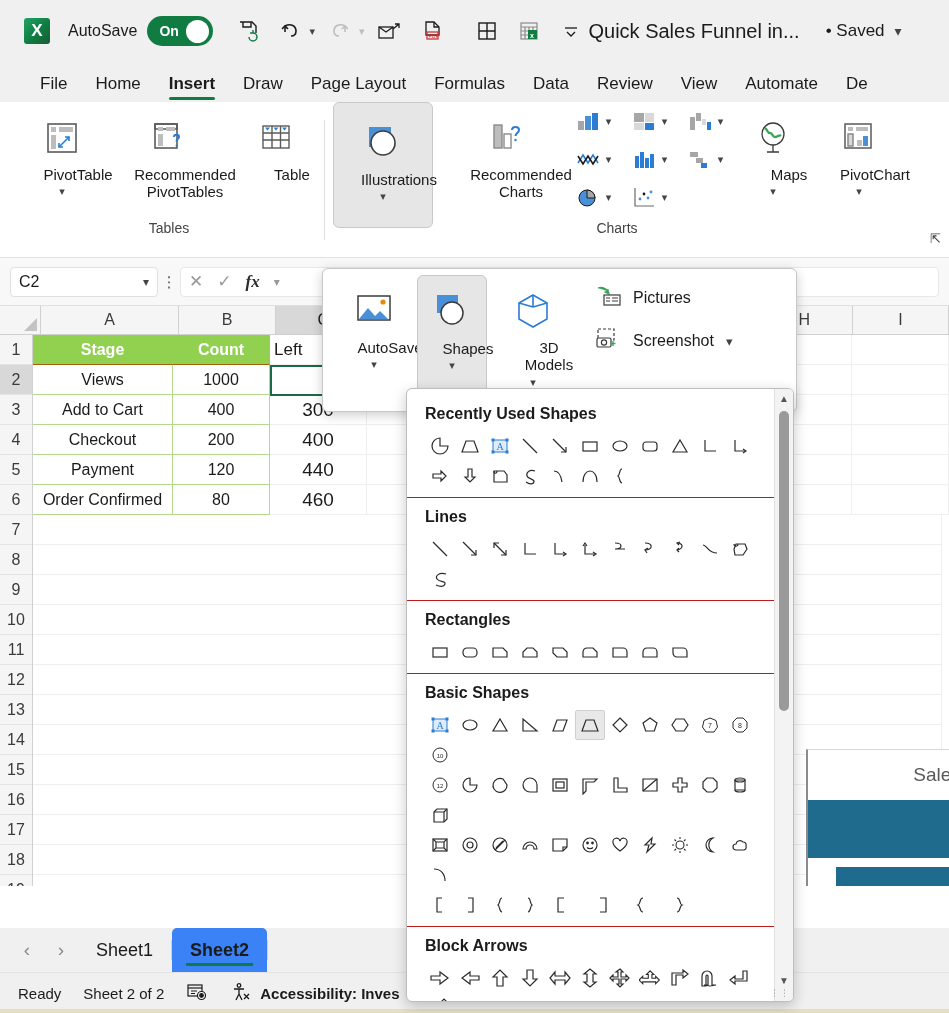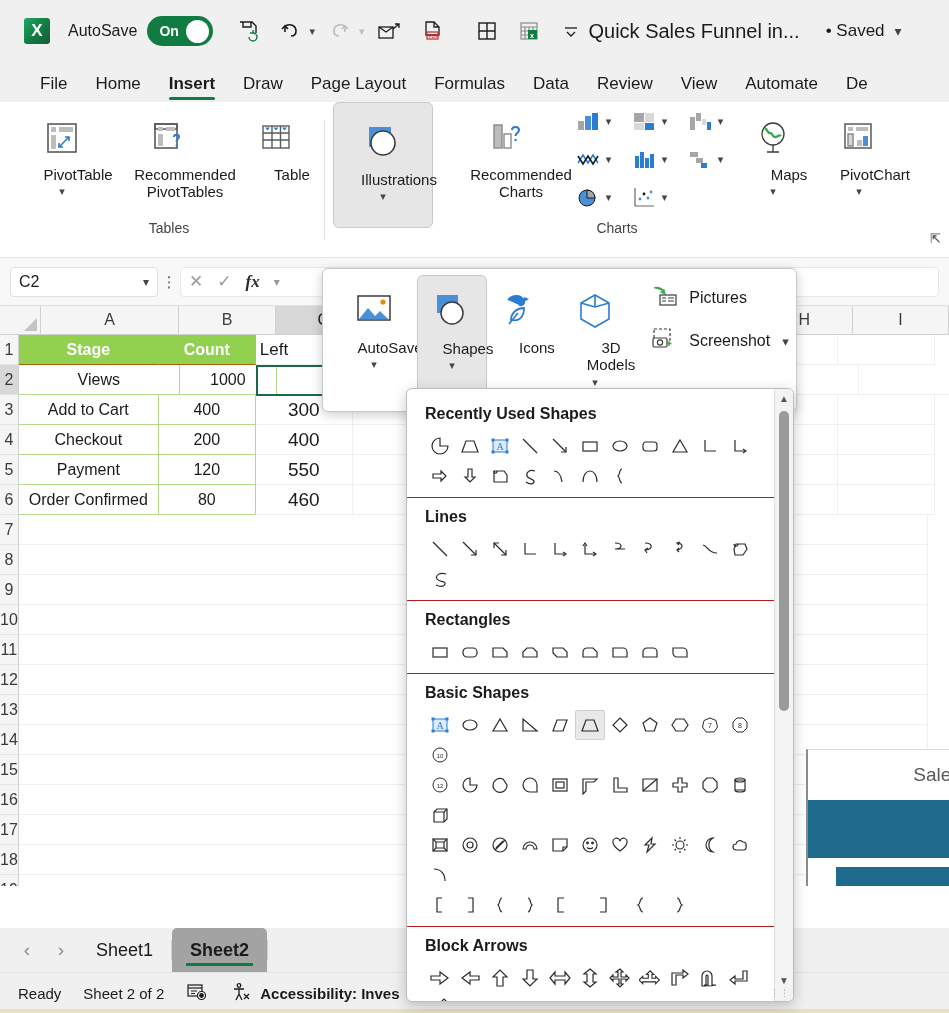--- a/index.html
+++ b/index.html
@@ -172,21 +172,21 @@
 
   
   .sheetbar{
     position:absolute;left:0;bottom:41px;width:949px;height:44px;background:#f0f0f0;
     display:flex;align-items:center;padding-left:10px;box-sizing:border-box;
   }
   .navbtn{width:34px;height:34px;display:flex;align-items:center;justify-content:center;font-size:19px;color:#8a8a8a;}
   .stab{
     height:44px;display:flex;align-items:center;padding:0 18px;font-size:18px;color:#1b1b1b;position:relative;
   }
-  .stab.active{background:#a3a3a3;font-weight:bold;border-radius:5px 5px 0 0;}
+  .stab.active{background:#3b82f6;font-weight:bold;border-radius:5px 5px 0 0;}
   .stab.active:after{content:"";position:absolute;left:14px;right:14px;bottom:6px;height:3px;background:#107c41;}
   .tabsep{width:1px;height:20px;background:#d0d0d0;}
   .statusbar{
     position:absolute;left:0;bottom:0;width:949px;height:41px;background:#f0f0f0;
     display:flex;align-items:center;font-size:15px;color:#1b1b1b;padding-left:18px;box-sizing:border-box;gap:22px;
     border-top:1px solid #e3e3e3;
   }
   .statusbar .bold{font-weight:bold;}
   .bottom-accent{position:absolute;left:0;bottom:0;width:949px;height:4px;background:#e6dfc0;}
 </style>
@@ -526,21 +526,21 @@
         <div class="gc leftcell" style="width:97px">Left</div>
         <div class="gc" style="width:97px"></div>
         <div class="gc" style="width:97px"></div>
         <div class="gc" style="width:97px"></div>
         <div class="gc" style="width:97px"></div>
         <div class="gc" style="width:97px"></div>
         <div class="gc" style="width:97px"></div>
       </div>
 
       <div class="grow">
-        <div class="gc tbl" style="width:161px">Views</div>
+        <div class="gc tbl" style="width:140px">Views</div>
         <div class="gc tbl" style="width:97px">1000</div>
         <div class="gc" style="width:97px"></div>
         <div class="gc" style="width:97px"></div>
         <div class="gc" style="width:97px"></div>
         <div class="gc" style="width:97px"></div>
         <div class="gc" style="width:97px"></div>
         <div class="gc" style="width:97px"></div>
         <div class="gc" style="width:97px"></div>
       </div>
 
@@ -564,21 +564,21 @@
         <div class="gc" style="width:97px"></div>
         <div class="gc" style="width:97px"></div>
         <div class="gc" style="width:97px"></div>
         <div class="gc" style="width:97px"></div>
         <div class="gc" style="width:97px"></div>
       </div>
 
       <div class="grow">
         <div class="gc tbl" style="width:140px">Payment</div>
         <div class="gc tbl" style="width:97px">120</div>
-        <div class="gc bigval" style="width:97px">550</div>
+        <div class="gc bigval" style="width:97px">440</div>
         <div class="gc" style="width:97px"></div>
         <div class="gc" style="width:97px"></div>
         <div class="gc" style="width:97px"></div>
         <div class="gc" style="width:97px"></div>
         <div class="gc" style="width:97px"></div>
         <div class="gc" style="width:97px"></div>
       </div>
 
       <div class="grow">
         <div class="gc tbl" style="width:140px">Order Confirmed</div>
@@ -665,31 +665,20 @@
     <span class="ico">
       <svg width="46" height="44" viewBox="0 0 46 44" fill="none">
         <rect x="8" y="5" width="21" height="18" fill="#4a90d9"></rect>
         <circle cx="23" cy="23" r="11" fill="#ffffff" stroke="#3b3b3b" stroke-width="1.5"></circle>
       </svg>
     </span>
     <span class="lbl">Shapes</span>
     <span class="dd">▾</span>
   </div>
 
-  <div class="bigbtn" style="width:70px;">
-    <span class="ico">
-      <svg width="46" height="42" viewBox="0 0 46 42" fill="none" stroke="#2b7cd3" stroke-width="1.8">
-        <path d="M10 10c5-6 14-5 16 1 1 3-2 5-5 4" fill="#2b7cd3"></path>
-        <path d="M26 7l5 2-5 3z" fill="#2b7cd3" stroke="none"></path>
-        <path d="M13 30c0-8 7-12 13-12 0 9-5 14-13 12z" fill="none"></path>
-        <path d="M11 34l9-11"></path>
-      </svg>
-    </span>
-    <span class="lbl">Icons</span>
-  </div>
 
   <div class="bigbtn" style="width:92px;">
     <span class="ico">
       <svg width="46" height="44" viewBox="0 0 46 44" fill="none" stroke="#2b7cd3" stroke-width="1.6">
         <path d="M23 6l14 8v16l-14 8-14-8V14z"></path>
           <path d="M23 6v12M23 18l14-4M23 18L9 14"></path>
       </svg>
     </span>
     <span class="lbl">3D Models</span>
     <span class="dd">▾</span>

